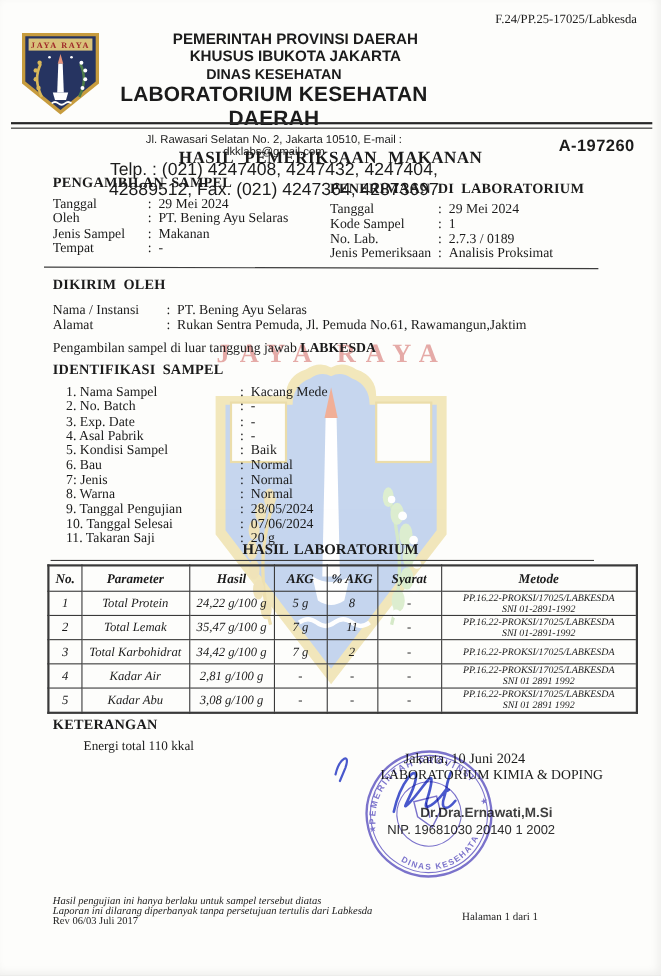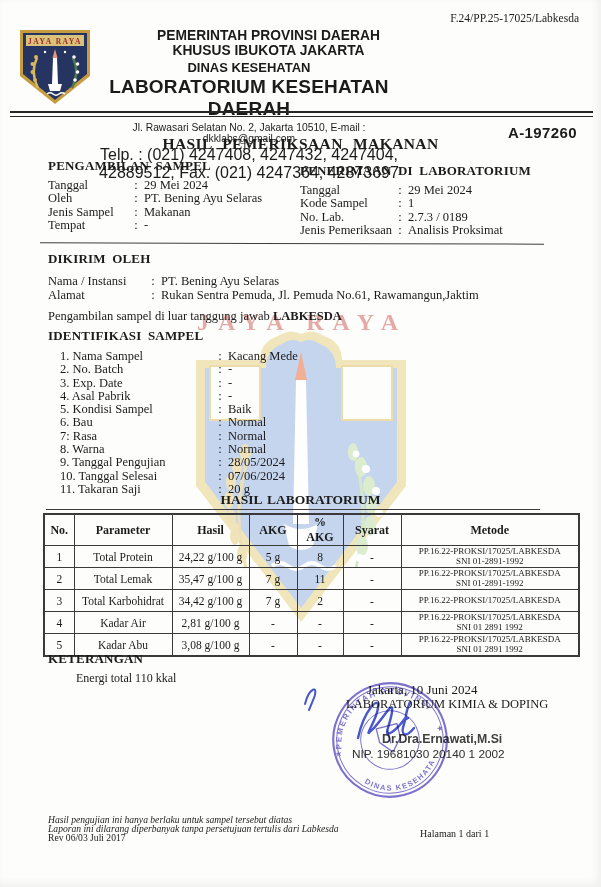--- a/index.html
+++ b/index.html
@@ -48,21 +48,21 @@
   .ident .items{margin-top:6px;margin-left:12px;}
   .ident .irow{line-height:13.3px;}
   .ident .irow .lbl{width:152px;}
 
   
   .res-h{top:492px;left:0;width:100%;text-align:center;font-size:13.5px;font-weight:bold;word-spacing:2px;}
   .res-rule{top:509px;left:46px;width:494px;border-top:1.6px solid #3d3d3d;}
   .tbl-wrap{left:43px;top:513px;}
   table{border-collapse:collapse;width:535px;table-layout:fixed;background:transparent;}
   table,th,td{border:1px solid #3a3a3a;}
-  table{border-width:2px;}
+  table{border-width:2px;font-style:italic;}
   th{font-size:12px;font-weight:bold;height:22px;padding:0 2px;text-align:center;}
   td{font-size:11.5px;height:21px;padding:0 2px;text-align:center;vertical-align:middle;}
   td.metode{font-size:9px;line-height:9.8px;padding:0 1px;}
 
   .notes{left:48px;top:651px;}
   .notes-text{margin-top:4px;margin-left:28px;font-size:12px;}
 
   
   .sig-date{left:367px;top:682px;font-size:13px;}
   .sig-unit{left:346px;top:697px;font-size:12.5px;}
@@ -270,21 +270,21 @@
           <span class="lbl">5. Kondisi Sampel</span>
           <span class="cln">:</span>
           <span class="val">Baik</span>
         </div>
       <div class="irow">
           <span class="lbl">6. Bau</span>
           <span class="cln">:</span>
           <span class="val">Normal</span>
         </div>
       <div class="irow">
-          <span class="lbl">7: Rasa</span>
+          <span class="lbl">7: Jenis</span>
           <span class="cln">:</span>
           <span class="val">Normal</span>
         </div>
       <div class="irow">
           <span class="lbl">8. Warna</span>
           <span class="cln">:</span>
           <span class="val">Normal</span>
         </div>
       <div class="irow">
           <span class="lbl">9. Tanggal Pengujian</span>

